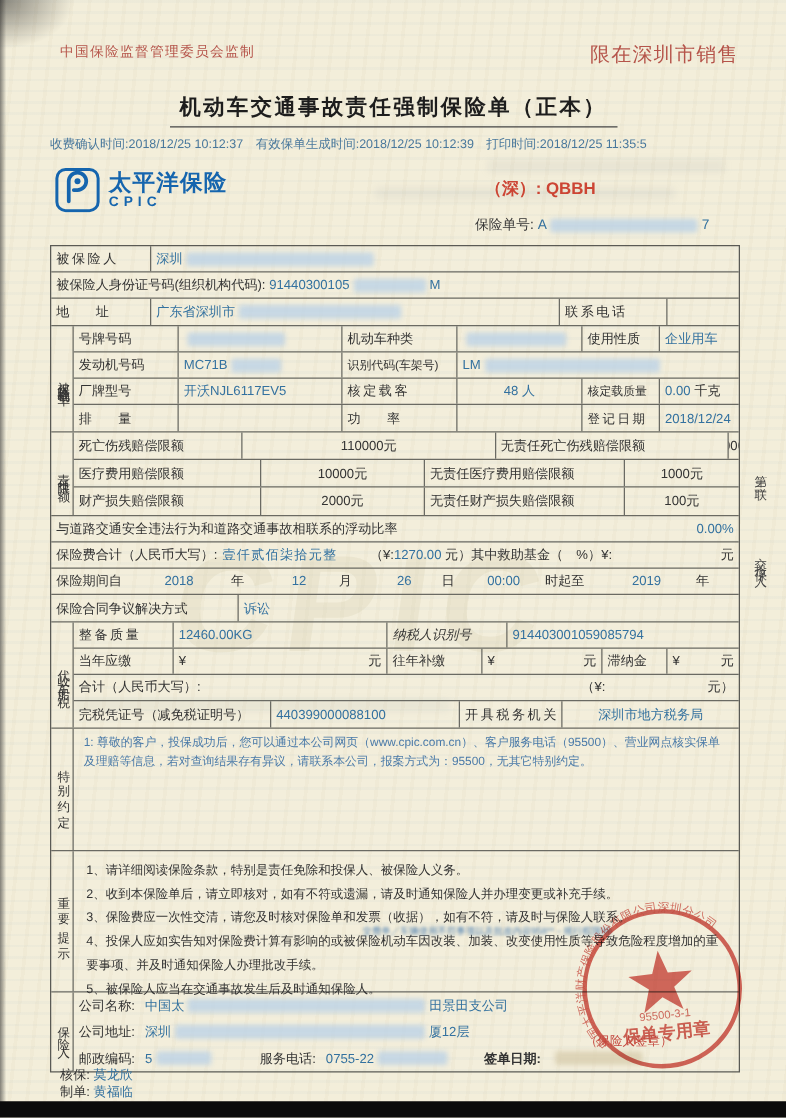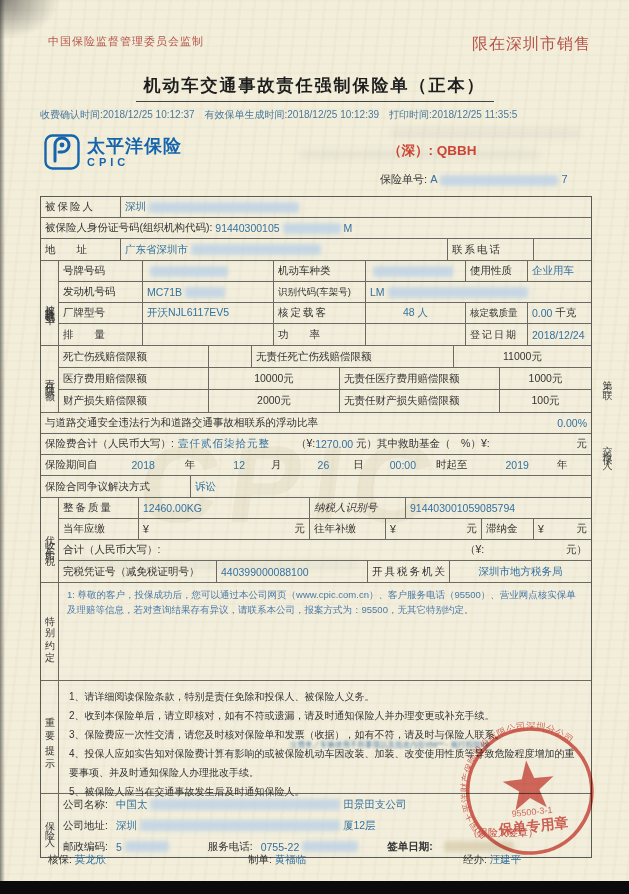--- a/index.html
+++ b/index.html
@@ -47,21 +47,21 @@
   .sp-text{padding:5px 8px;font-size:9.5px;line-height:1.55;color:#4a7aa8;filter:blur(.5px);}
   .notice-list{padding:6px 10px 4px;font-size:10px;line-height:1.9;color:#333;}
   .grp-special span{letter-spacing:12px;}
   
   .stamp{left:452px;top:718px;width:156px;height:150px;opacity:.92;transform:rotate(-6deg);mix-blend-mode:multiply;z-index:6;}
   .stamp-sign{left:468px;top:826px;font-size:10px;color:#c4453c;z-index:6;filter:blur(.4px);}
   
   .side1{left:600px;top:372px;writing-mode:vertical-rl;text-orientation:upright;font-size:10px;letter-spacing:5px;color:#444;}
   .side2{left:600px;top:438px;writing-mode:vertical-rl;text-orientation:upright;font-size:10px;letter-spacing:5px;color:#444;}
   
-  .footer{left:48px;top:853px;right:30px;display:flex;font-size:10.5px;}
+  .footer{left:48px;top:853px;right:30px;display:flex;font-size:10.5px;flex-direction:column;}
   .footer .f1{width:200px;} .footer .f2{width:215px;}
   
   .watermark{left:140px;top:420px;font-size:110px;font-weight:bold;color:rgba(195,180,140,0.16);letter-spacing:10px;transform:skew(-8deg);z-index:0;pointer-events:none;}
   .overprint{left:290px;top:740px;font-size:7.5px;color:#4d7fb0;filter:blur(1.1px);white-space:nowrap;z-index:2;}
   .edge-bottom{left:0;right:0;bottom:0;height:13px;background:#0b0b0b;}
   .edge-left{left:0;top:0;bottom:0;width:5px;background:linear-gradient(90deg,rgba(40,40,40,.55),rgba(0,0,0,0));}
   .edge-corner{left:0;top:0;width:60px;height:40px;background:radial-gradient(ellipse at 0 0,rgba(30,30,30,.5),rgba(0,0,0,0) 70%);}
   .ghost{position:absolute;background:rgba(140,150,160,.10);filter:blur(3px);border-radius:3px;}
 </style>
 </head>
@@ -168,20 +168,21 @@
           <div class="cell bl fill blue soft">2018/12/24</div>
         </div>
       </div>
     </div>
 
     <div class="band" style="height:66px;">
       <div class="grp" style="letter-spacing:4px;">责任限额</div>
       <div class="grows">
         <div class="t-row" style="height:22px;gap:42px;">
           <div class="cell" style="width:150px;border-right:1px solid #6a6a63;">死亡伤残赔偿限额</div>
+          <div class="cell ctr" style="width:130px;">110000元</div>
           <div class="cell bl" style="width:160px;text-align:right;">无责任死亡伤残赔偿限额</div>
           <div class="cell bl ctr fill">11000元</div>
         </div>
         <div class="t-row" style="height:22px;">
           <div class="cell" style="width:150px;border-right:1px solid #6a6a63;">医疗费用赔偿限额</div>
           <div class="cell ctr" style="width:130px;">10000元</div>
           <div class="cell bl" style="width:160px;">无责任医疗费用赔偿限额</div>
           <div class="cell bl ctr fill">1000元</div>
         </div>
         <div class="t-row" style="height:22px;">

